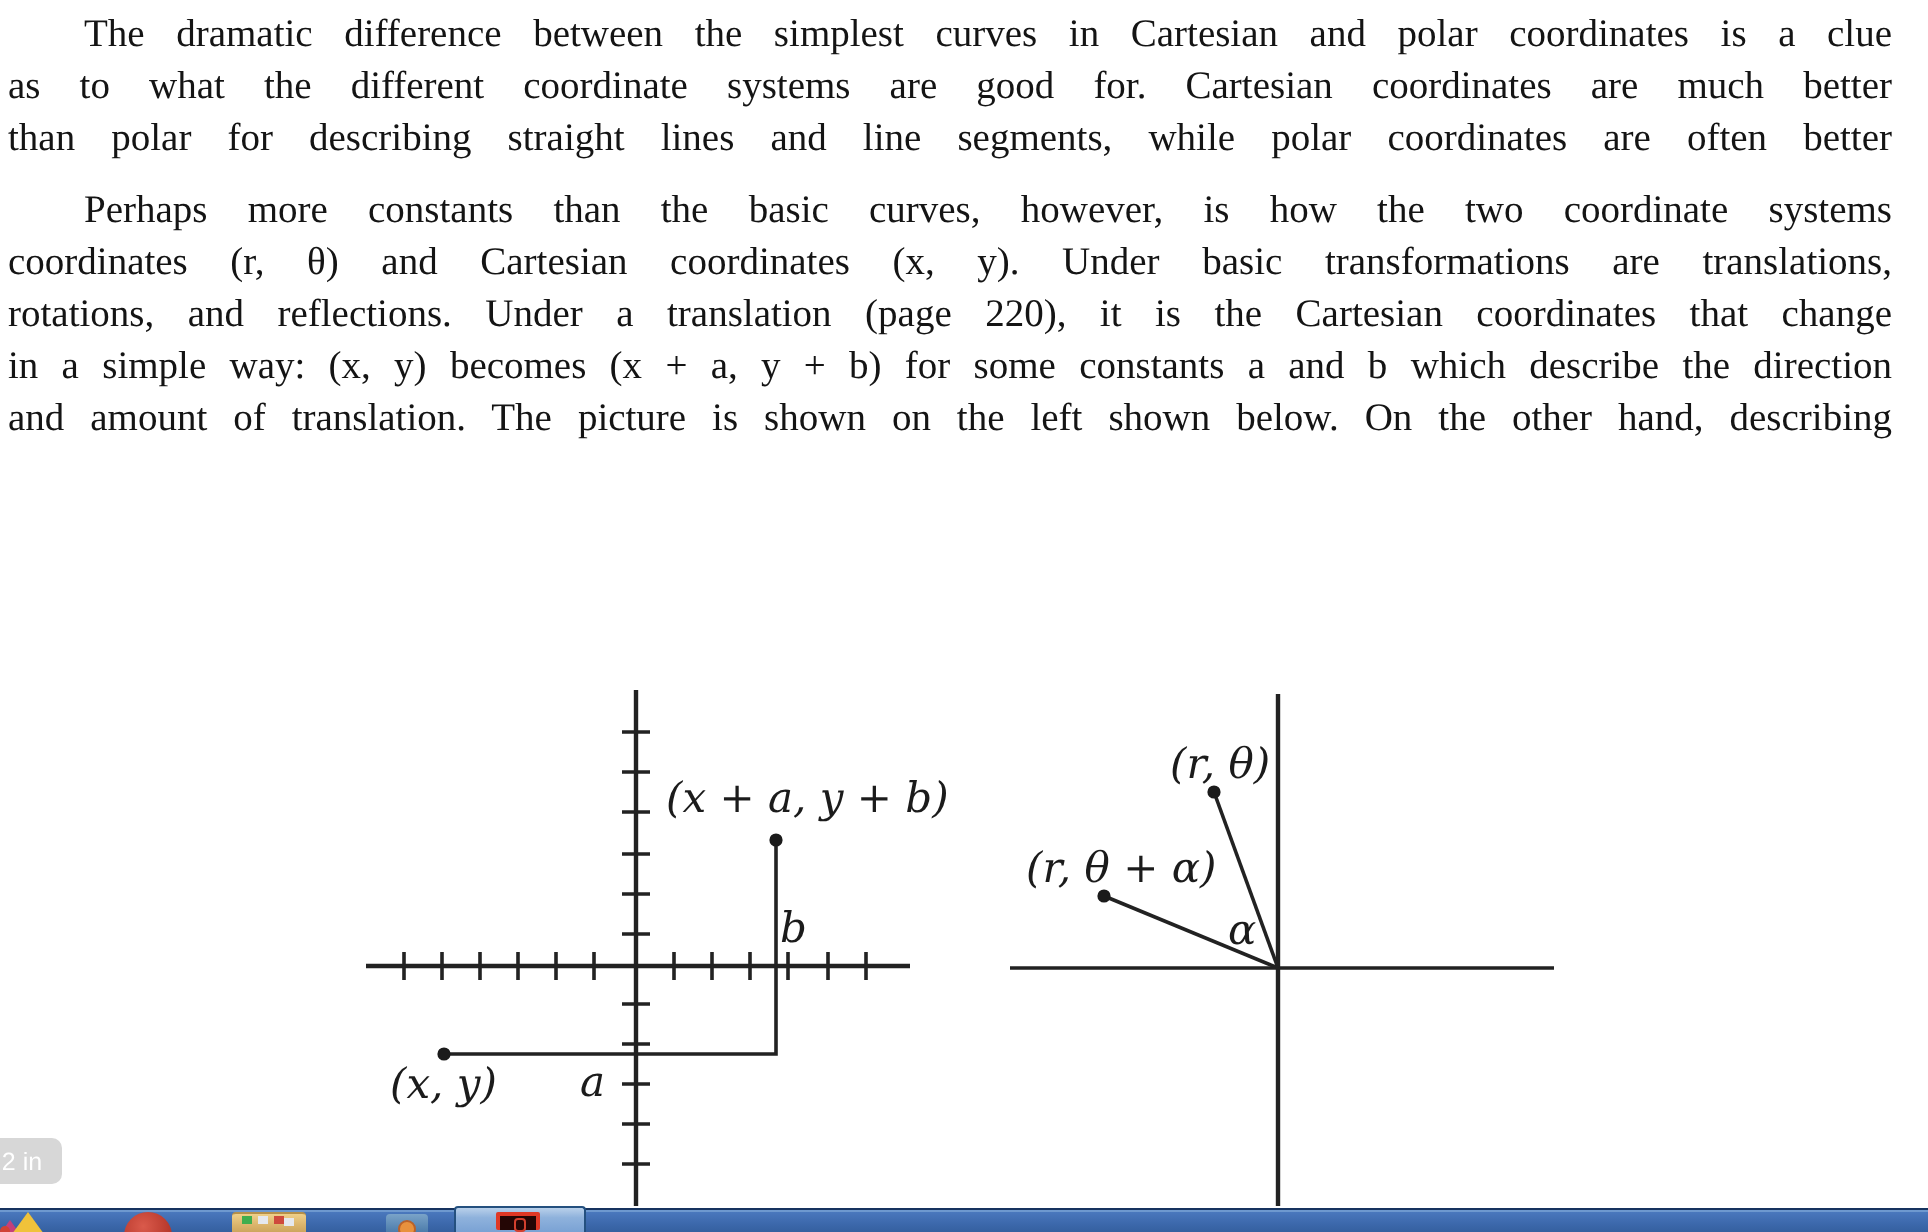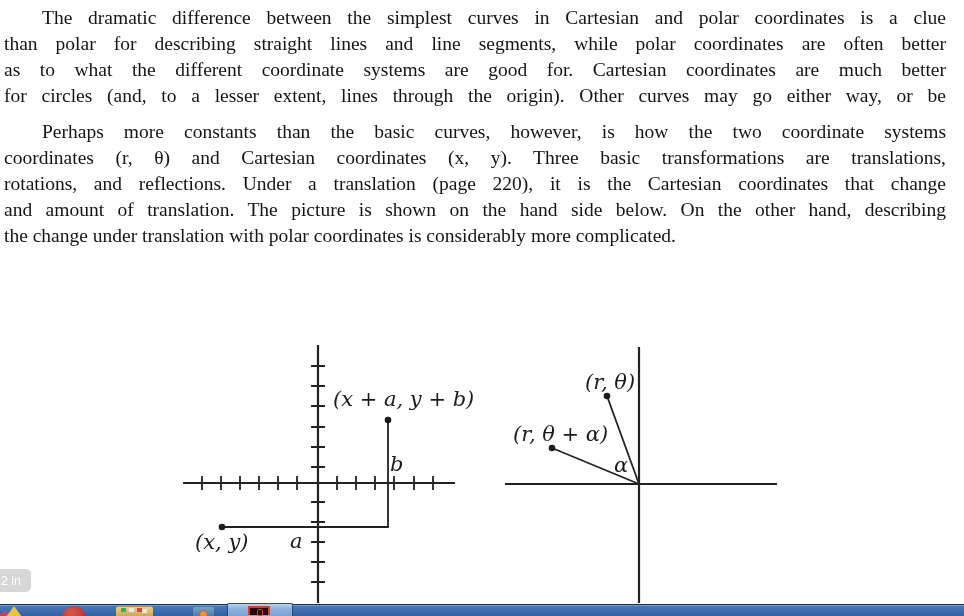--- a/index.html
+++ b/index.html
@@ -92,30 +92,29 @@
     position:absolute;left:9px;top:3px;width:4px;height:5px;
     border:1px solid #d4402e;border-radius:2px;
   }
 </style>
 </head>
 <body>
 
 <div class="text-block">
     <div class="para">
       <div class="line first">The dramatic difference between the simplest curves in Cartesian and polar coordinates is a clue</div>
+      <div class="line">as to what the different coordinate systems are good for.  Cartesian coordinates are much better</div>
       <div class="line">than polar for describing straight lines and line segments, while polar coordinates are often better</div>
-      <div class="line">as to what the different coordinate systems are good for.  Cartesian coordinates are much better</div>
-      <div class="line">for circles (and, to a lesser extent, lines through the origin).  Other curves may go either way, or be</div>
     </div>
     <div class="para">
       <div class="line first">Perhaps more constants than the basic curves, however, is how the two coordinate systems</div>
-      <div class="line">coordinates (r, θ) and Cartesian coordinates (x, y).  Three basic transformations are translations,</div>
+      <div class="line">coordinates (r, θ) and Cartesian coordinates (x, y).  Under basic transformations are translations,</div>
       <div class="line">rotations, and reflections. Under a translation (page 220), it is the Cartesian coordinates that change</div>
-      <div class="line">and amount of translation. The picture is shown on the hand side below. On the other hand, describing</div>
-      <div class="line last">the change under translation with polar coordinates is considerably more complicated.</div>
+      <div class="line">in a simple way: (x, y) becomes (x + a, y + b) for some constants a and b which describe the direction</div>
+      <div class="line">and amount of translation. The picture is shown on the left shown below. On the other hand, describing</div>
     </div>
   </div>
 
 <svg class="figure-layer" viewBox="0 340 964 264" width="964" height="264" xmlns="http://www.w3.org/2000/svg">
 
   <g stroke="#222222" fill="none">
     <line x1="318" y1="345" x2="318" y2="603" stroke-width="2.2"></line>
     <line x1="183" y1="483" x2="455" y2="483" stroke-width="2.2"></line>
     <path stroke-width="1.8" d="M202 476V490M221 476V490M240 476V490M259 476V490M278 476V490M297 476V490M337 476V490M356 476V490M375 476V490M394 476V490M414 476V490M433 476V490"></path>
     <path stroke-width="1.8" d="M311 366H325M311 386H325M311 406H325M311 427H325M311 447H325M311 467H325M311 502H325M311 522H325M311 542H325M311 562H325M311 582H325"></path>

